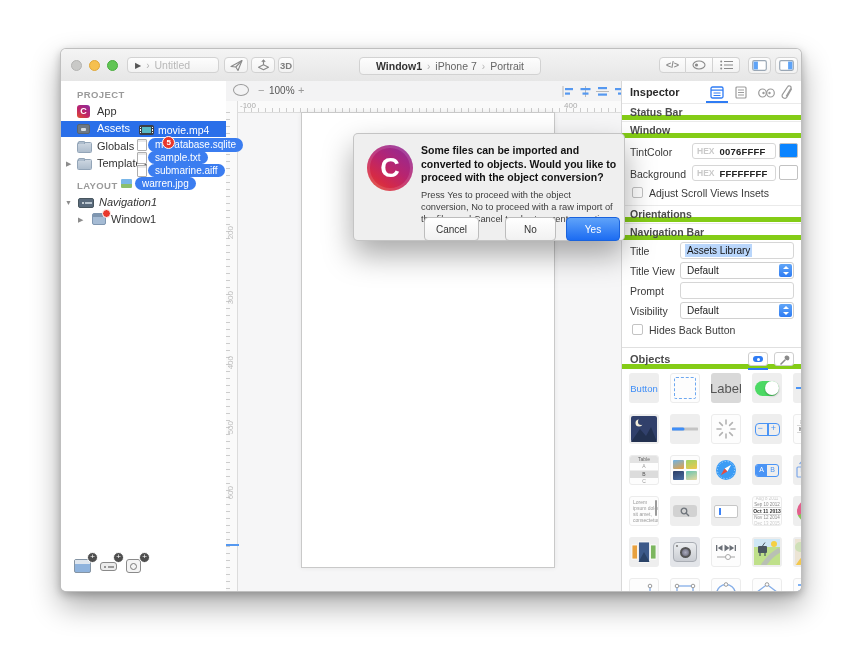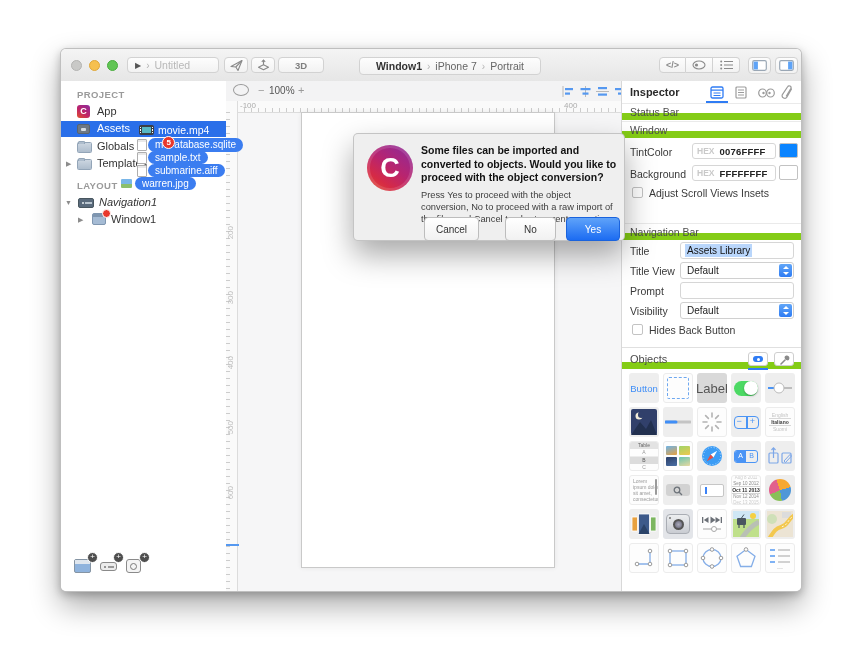--- a/index.html
+++ b/index.html
@@ -32,34 +32,34 @@
   #ctrlbar{position:absolute;left:0;top:0;width:100%;height:20px;background:#f3f3f4;border-bottom:1px solid #e0e0e0;}
   #hruler{position:absolute;left:11px;top:20px;right:0;height:11px;background:#fafafa;border-bottom:1px solid #dcdcdc;}
   #hticks{position:absolute;left:0;bottom:0;width:100%;height:4px;background:repeating-linear-gradient(90deg,#ccc 0 1px,transparent 1px 7px);}
   #vruler{position:absolute;left:0;top:20px;width:11px;bottom:0;background:#fafafa;border-right:1px solid #dcdcdc;}
   #vticks{position:absolute;left:0;top:11px;width:4px;bottom:0;background:repeating-linear-gradient(180deg,#ccc 0 1px,transparent 1px 7px);}
   .rlabel{position:absolute;font-size:8px;color:#ababab;}
   .vlabel{position:absolute;left:0px;font-size:8px;color:#bdbdbd;writing-mode:vertical-rl;transform:rotate(180deg);}
   #artboard{position:absolute;left:75px;top:31px;width:252px;height:454px;background:#fff;border:1px solid #c9c9c9;box-shadow:0 0 5px rgba(0,0,0,.07);}
   .alignicon{position:absolute;top:5px;}
   
-  .insp-section{position:absolute;left:0;width:100%;height:17px;background:#fff;border-top:1px solid #eaeaea;border-bottom:7px solid #84cc16;font-size:10.5px;font-weight:400;color:#4c4c4c;line-height:17px;padding-left:8px;box-sizing:border-box;}
+  .insp-section{position:absolute;left:0;width:100%;height:17px;background:#fff;border-top:1px solid #eaeaea;border-bottom:5px solid #84cc16;font-size:10.5px;font-weight:700;color:#4c4c4c;line-height:17px;padding-left:8px;box-sizing:border-box;}
   .insp-label{position:absolute;left:8px;font-size:10.5px;color:#3a3a3a;}
   .field{position:absolute;background:#fff;border:1px solid #d6d6d6;border-radius:3px;box-sizing:border-box;display:flex;align-items:center;}
   .hex{font-size:8.5px;color:#c9c9c9;font-weight:700;margin-left:4px;}
   .hexval{font-size:9.5px;color:#222;font-weight:700;margin-left:5px;letter-spacing:.2px;}
   .swatch{position:absolute;width:19px;height:15px;border:1px solid #c2c2c2;border-radius:2px;box-sizing:border-box;}
   .chk{position:absolute;width:11px;height:11px;background:#fff;border:1px solid #c3c3c3;border-radius:2px;box-sizing:border-box;}
   .dropdown{position:absolute;left:58px;width:114px;height:17px;background:#fff;border:1px solid #d0d0d0;border-radius:3px;box-sizing:border-box;font-size:10px;color:#222;line-height:15px;padding-left:6px;}
   .stepper{position:absolute;right:1px;top:1px;width:13px;height:13px;background:linear-gradient(#61a6f8,#2e7bf3);border-radius:2px;}
   .stepper:before{content:"";position:absolute;left:3.5px;top:2px;border-left:3px solid transparent;border-right:3px solid transparent;border-bottom:3.5px solid #fff;}
   .stepper:after{content:"";position:absolute;left:3.5px;bottom:2px;border-left:3px solid transparent;border-right:3px solid transparent;border-top:3.5px solid #fff;}
   .sel-text{background:#b9d6fb;font-size:10px;color:#111;padding:1px 2px;}
   
-  #objgrid{position:absolute;left:7px;top:292px;width:166px;display:grid;grid-template-columns:repeat(5,30px);grid-auto-rows:30px;gap:4px;}
+  #objgrid{position:absolute;left:7px;top:292px;width:166px;display:grid;grid-template-columns:repeat(5,30px);grid-auto-rows:30px;gap:11px;}
   .tile{background:#eeeeee;border-radius:3px;position:relative;overflow:hidden;display:flex;align-items:center;justify-content:center;}
   .tile.white{background:#fdfdfd;border:1px solid #ececec;box-sizing:border-box;}
   .tinytxt{font-size:5px;line-height:6px;color:#9a9a9a;}
   
   #dialog{position:absolute;left:292px;top:84px;width:270px;height:106px;background:#efefef;border:1px solid rgba(0,0,0,.18);border-radius:5px;box-shadow:0 14px 30px rgba(0,0,0,.34);z-index:50;}
   #dlg-icon{position:absolute;left:13px;top:11px;width:46px;height:46px;border-radius:50%;background:linear-gradient(215deg,#8a2b9e 0%,#b9246e 48%,#d62a45 75%,#e0512b 100%);color:#fff;font-size:27px;font-weight:700;display:flex;align-items:center;justify-content:center;box-shadow:inset 0 0 0 3px rgba(255,255,255,.12);}
   #dlg-title{position:absolute;left:67px;top:10px;width:196px;font-size:10.5px;font-weight:700;color:#121212;line-height:13.5px;}
   #dlg-body{position:absolute;left:67px;top:56px;width:198px;font-size:9.3px;color:#3d3d3d;line-height:11.8px;}
   .dlg-btn{position:absolute;top:83px;height:24px;border-radius:4px;font-size:10px;display:flex;align-items:center;justify-content:center;box-sizing:border-box;background:linear-gradient(#fff,#f1f1f1);border:1px solid #bdbdbd;color:#333;}
   .dlg-btn.primary{background:linear-gradient(#5fa3f9,#1c6cf2);border:1px solid #1a63dd;color:#fff;}
@@ -86,21 +86,21 @@
           <path d="M5.8 8 L12 1.5" stroke="#8a8a8a" stroke-width="1.1"></path>
         </svg>
     </div>
     <div class="tb-btn" style="left:190px;width:24px;">
       <svg width="13" height="13" viewBox="0 0 13 13">
           <path d="M6.5 1 V6" stroke="#8a8a8a" stroke-width="1.1"></path>
           <path d="M4.8 2.8 L6.5 1 L8.2 2.8" fill="none" stroke="#8a8a8a" stroke-width="1.1"></path>
           <path d="M1.5 8.2 L6.5 5.8 L11.5 8.2 L6.5 10.8 Z" fill="none" stroke="#8a8a8a" stroke-width="1.1" stroke-linejoin="round"></path>
         </svg>
     </div>
-    <div class="tb-btn" style="left:217px;width:46px;font-weight:700;color:#7e7e7e;font-size:9.5px;">
+    <div class="tb-btn" style="left:217px;width:16px;font-weight:700;color:#7e7e7e;font-size:9.5px;">
         <span>3D</span>
       </div>
 
     <div class="tb-btn" style="left:298px;width:182px;height:18px;font-size:10.5px;">
       <span style="font-weight:700;color:#333;">Window1</span>
       <span class="crumb-sep">›</span>
       <span style="color:#666;">iPhone 7</span>
       <span class="crumb-sep">›</span>
       <span style="color:#666;">Portrait</span>
     </div>
@@ -326,20 +326,21 @@
       <div class="field" style="left:70px;top:84px;width:84px;height:16px;">
         <span class="hex">HEX</span>
         <span class="hexval">FFFFFFFF</span>
       </div>
       <span class="swatch" style="left:157px;top:84px;background:#ffffff;"></span>
     </div>
 
     <span class="chk" style="left:10px;top:106px;"></span>
     <span class="insp-label" style="left:27px;top:106px;">Adjust Scroll Views Insets</span>
 
+    <div class="insp-section" style="top:124px;">Orientations</div>
     <div class="insp-section" style="top:142px;">Navigation Bar</div>
 
     <span class="insp-label" style="top:164px;">Title</span>
     <div class="field" style="left:58px;top:161px;width:114px;height:17px;">
       <span class="sel-text" style="margin-left:4px;">Assets Library</span>
     </div>
 
     <span class="insp-label" style="top:184px;">Title View</span>
     <div class="dropdown" style="top:181px;">
       <span>Default</span>

